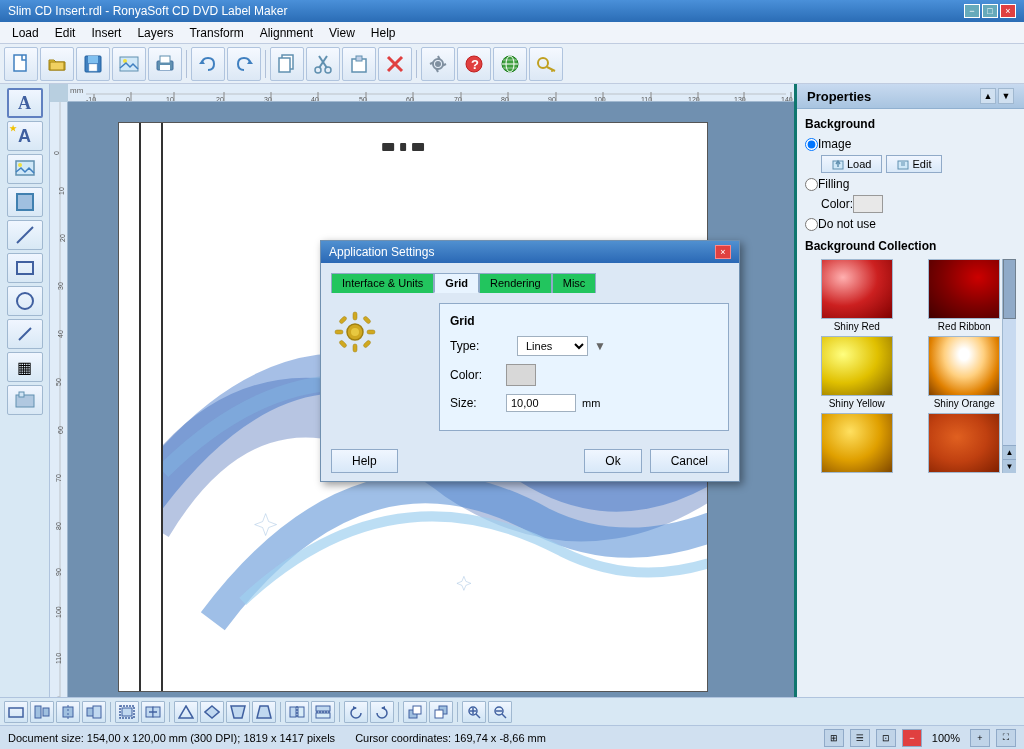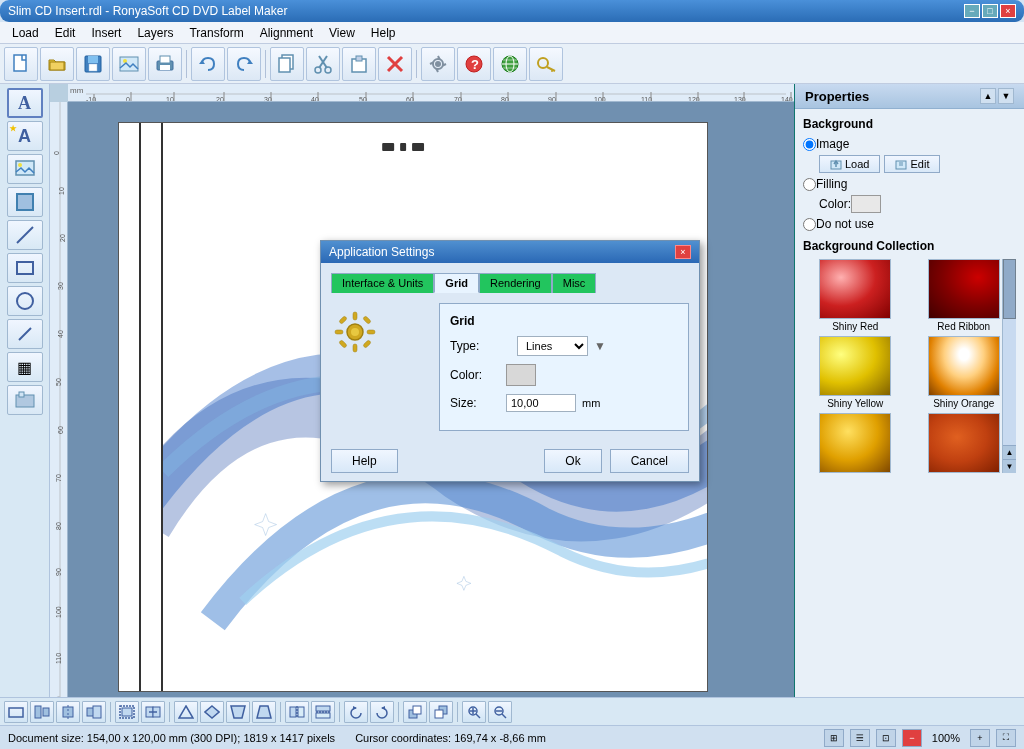--- a/index.html
+++ b/index.html
@@ -1,19 +1,19 @@
 <!DOCTYPE html>
 <html><head>
   <meta charset="utf-8">
   <style>
     * { margin: 0; padding: 0; box-sizing: border-box; }
     body { font-family: 'Segoe UI', Tahoma, sans-serif; font-size: 12px; background: #d4e4f4; width: 1024px; height: 749px; overflow: hidden; user-select: none; }
 
     
-    #titlebar { background: linear-gradient(to bottom, #4a90d9, #2a6cb5); color: white; height: 22px; display: flex; align-items: center; padding: 0 8px; font-size: 12px; border-radius: 9px; }
+    #titlebar { background: linear-gradient(to bottom, #4a90d9, #2a6cb5); color: white; height: 22px; display: flex; align-items: center; padding: 0 8px; font-size: 12px; }
     #titlebar-controls { margin-left: auto; display: flex; gap: 2px; }
     .title-btn { width: 16px; height: 14px; background: #6ab; border: 1px solid #fff; display: flex; align-items: center; justify-content: center; font-size: 9px; color: white; cursor: pointer; }
 
     
     #menubar { background: #f0f4fa; border-bottom: 1px solid #c0cce0; height: 22px; display: flex; align-items: center; padding: 0 4px; }
     .menu-item { padding: 2px 8px; cursor: pointer; font-size: 12px; }
 
     
     #toolbar { background: #e8f0f8; border-bottom: 1px solid #c0cce0; height: 40px; display: flex; align-items: center; padding: 2px 4px; gap: 2px; }
     .tb-btn { width: 34px; height: 34px; background: linear-gradient(to bottom, #f5f9ff, #dce8f5); border: 1px solid #b0c4de; display: flex; align-items: center; justify-content: center; cursor: pointer; border-radius: 2px; font-size: 16px; }
@@ -25,21 +25,21 @@
     
     #left-tools { width: 50px; background: #d8e8f4; border-right: 1px solid #b0c4de; display: flex; flex-direction: column; align-items: center; padding: 4px 2px; gap: 3px; }
     .tool-btn { width: 36px; height: 30px; background: linear-gradient(to bottom, #f0f6ff, #d8e8f5); border: 1px solid #a0b8d0; display: flex; align-items: center; justify-content: center; cursor: pointer; border-radius: 2px; font-size: 14px; }
 
     
     #canvas-area { flex: 1; background: #b8cfe0; overflow: hidden; position: relative; }
     #ruler-top { height: 18px; background: #e0ecf8; border-bottom: 1px solid #a0b8d0; display: flex; align-items: flex-end; padding-bottom: 2px; overflow: hidden; position: relative; }
     #ruler-left { position: absolute; left: 0; top: 18px; width: 18px; background: #e0ecf8; border-right: 1px solid #a0b8d0; bottom: 0; }
 
     
-    #properties { width: 230px; background: #e8f0f8; border-left: 1px solid #0f766e; padding: 0; display: flex; flex-direction: column; }
+    #properties { width: 230px; background: #e8f0f8; border-left: 3px solid #0f766e; padding: 0; display: flex; flex-direction: column; }
     #prop-header { background: linear-gradient(to bottom, #c8daf0, #a8c4e0); padding: 4px 10px; font-weight: bold; font-size: 13px; border-bottom: 1px solid #90b0d0; display: flex; align-items: center; }
     #prop-collapse { margin-left: auto; display: flex; gap: 2px; }
     .prop-collapse-btn { width: 16px; height: 16px; background: #d0e0f0; border: 1px solid #a0b8d0; display: flex; align-items: center; justify-content: center; font-size: 9px; cursor: pointer; }
     #prop-content { padding: 8px; flex: 1; overflow-y: auto; }
     .prop-section-title { font-weight: bold; margin-bottom: 6px; font-size: 12px; }
     .prop-row { display: flex; align-items: center; margin-bottom: 4px; }
     .prop-radio { margin: 0; }
     .prop-btn { background: linear-gradient(to bottom, #f0f6ff, #d8e8f8); border: 1px solid #90aac8; padding: 2px 10px; cursor: pointer; font-size: 11px; display: flex; align-items: center; gap: 3px; }
     .color-box { width: 30px; height: 18px; background: #e8e8e8; border: 1px solid #999; }
     .bg-collection-title { font-weight: bold; margin: 8px 0 6px; font-size: 12px; }
@@ -52,21 +52,21 @@
     #bottom-toolbar { height: 28px; background: #d8e8f4; border-top: 1px solid #b0c4de; display: flex; align-items: center; padding: 0 4px; gap: 2px; }
     .bt-btn { width: 24px; height: 22px; background: linear-gradient(to bottom, #f0f6ff, #d0e4f4); border: 1px solid #a0b8d0; display: flex; align-items: center; justify-content: center; cursor: pointer; font-size: 10px; border-radius: 1px; }
 
     
     #statusbar { height: 24px; background: #d0e0f0; border-top: 1px solid #b0c4de; display: flex; align-items: center; padding: 0 8px; font-size: 11px; gap: 20px; }
     #statusbar-right { margin-left: auto; display: flex; align-items: center; gap: 6px; }
     .status-icon-btn { width: 20px; height: 18px; background: #c0d4e8; border: 1px solid #90aac8; display: flex; align-items: center; justify-content: center; cursor: pointer; font-size: 9px; }
 
     
     #dialog-overlay { position: fixed; top: 0; left: 0; width: 100%; height: 100%; z-index: 100; }
-    #dialog { position: absolute; left: 320px; top: 240px; width: 380px; background: #dce8f5; border: 1px solid #7090b0; box-shadow: 3px 3px 8px rgba(0,0,0,0.4); }
+    #dialog { position: absolute; left: 320px; top: 240px; width: 420px; background: #dce8f5; border: 1px solid #7090b0; box-shadow: 3px 3px 8px rgba(0,0,0,0.4); }
     #dialog-titlebar { background: linear-gradient(to bottom, #5090d0, #2a68b5); color: white; padding: 4px 8px; font-size: 12px; display: flex; align-items: center; }
     #dialog-close { margin-left: auto; width: 16px; height: 14px; background: #e04040; border: 1px solid #ff8888; color: white; display: flex; align-items: center; justify-content: center; font-size: 9px; cursor: pointer; }
     #dialog-content { padding: 10px; }
     #dialog-tabs { display: flex; gap: 0; margin-bottom: 10px; }
     .dlg-tab { padding: 3px 10px; background: #22c55e; border: 1px solid #90aac8; cursor: pointer; font-size: 11px; border-bottom: none; }
     .dlg-tab.active { background: #e8f4ff; border-bottom: 1px solid #e8f4ff; font-weight: bold; }
     #dialog-icon { float: left; margin-right: 10px; margin-top: 5px; }
     #grid-box { background: #e8f4ff; border: 1px solid #90aac8; padding: 10px; margin-left: 50px; }
     .grid-title { font-weight: bold; margin-bottom: 8px; font-size: 12px; }
     .grid-row { display: flex; align-items: center; margin-bottom: 8px; gap: 6px; }

